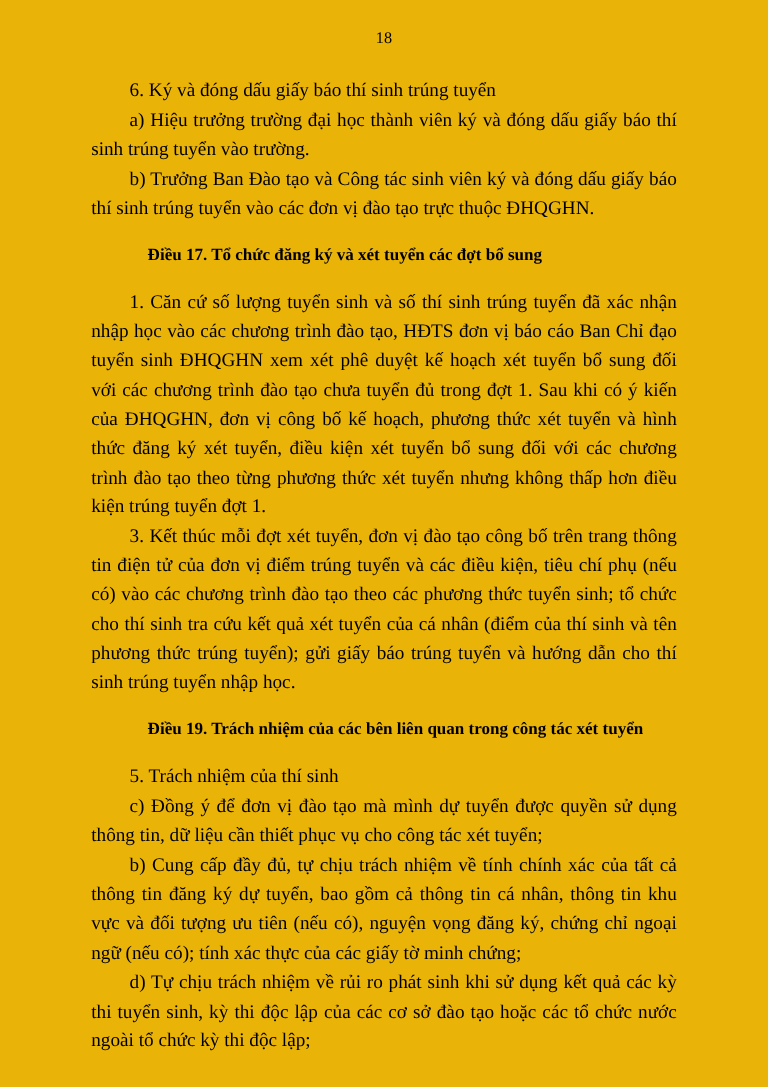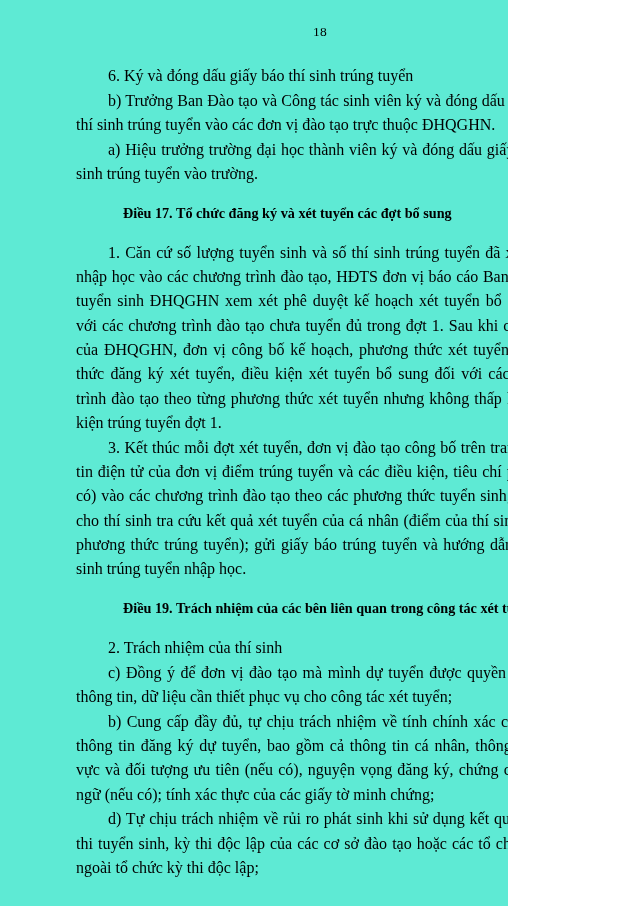--- a/index.html
+++ b/index.html
@@ -10,23 +10,23 @@
   }
   body {
     width: 640px;
     height: 906px;
     font-family: "Liberation Serif", "DejaVu Serif", serif;
     color: #000000;
     -webkit-font-smoothing: antialiased;
   }
   .page {
     position: relative;
-    width: 508px;
+    width: 640px;
     height: 906px;
-    background: #5eead4;
+    background: #eab308;
     box-sizing: border-box;
     overflow: hidden;
   }
   .page-number {
     position: absolute;
     top: 25px;
     left: 0;
     width: 640px;
     text-align: center;
     font-size: 13.5px;
@@ -70,34 +70,34 @@
 <body>
 
 <div class="page">
 
   <div class="page-number">18</div>
 
   <div class="content">
 
     <p class="para numbered">6. Ký và đóng dấu giấy báo thí sinh trúng tuyển</p>
 
+    <p class="para">a) Hiệu trưởng trường đại học thành viên ký và đóng dấu giấy báo thí sinh trúng tuyển vào trường.</p>
+
     <p class="para">b) Trưởng Ban Đào tạo và Công tác sinh viên ký và đóng dấu giấy báo thí sinh trúng tuyển vào các đơn vị đào tạo trực thuộc ĐHQGHN.</p>
-
-    <p class="para">a) Hiệu trưởng trường đại học thành viên ký và đóng dấu giấy báo thí sinh trúng tuyển vào trường.</p>
 
     <p class="heading">Điều 17. Tổ chức đăng ký và xét tuyển các đợt bổ sung</p>
 
     <p class="para numbered">1.  Căn cứ số lượng tuyển sinh và số thí sinh trúng tuyển đã xác nhận nhập học vào các chương trình đào tạo, HĐTS đơn vị báo cáo Ban Chỉ đạo tuyển sinh ĐHQGHN xem xét phê duyệt kế hoạch xét tuyển bổ sung đối với các chương trình đào tạo chưa tuyển đủ trong đợt 1. Sau khi có ý kiến của ĐHQGHN, đơn vị công bố kế hoạch, phương thức xét tuyển và hình thức đăng ký xét tuyển, điều kiện xét tuyển bổ sung đối với các chương trình đào tạo theo từng phương thức xét tuyển nhưng không thấp hơn điều kiện trúng tuyển đợt 1.</p>
 
 
     <p class="para numbered">3.  Kết thúc mỗi đợt xét tuyển, đơn vị đào tạo công bố trên trang thông tin điện tử của đơn vị điểm trúng tuyển và các điều kiện, tiêu chí phụ (nếu có) vào các chương trình đào tạo theo các phương thức tuyển sinh; tổ chức cho thí sinh tra cứu kết quả xét tuyển của cá nhân (điểm của thí sinh và tên phương thức trúng tuyển); gửi giấy báo trúng tuyển và hướng dẫn cho thí sinh trúng tuyển nhập học.</p>
 
     <p class="heading">Điều 19. Trách nhiệm của các bên liên quan trong công tác xét tuyển</p>
 
-    <p class="para numbered short">2.  Trách nhiệm của thí sinh</p>
+    <p class="para numbered short">5.  Trách nhiệm của thí sinh</p>
 
 
     <p class="para">c)  Đồng ý để đơn vị đào tạo mà mình dự tuyển được quyền sử dụng thông tin, dữ liệu cần thiết phục vụ cho công tác xét tuyển;</p>
 
     <p class="para">b)  Cung cấp đầy đủ, tự chịu trách nhiệm về tính chính xác của tất cả thông tin đăng ký dự tuyển, bao gồm cả thông tin cá nhân, thông tin khu vực và đối tượng ưu tiên (nếu có), nguyện vọng đăng ký, chứng chỉ ngoại ngữ (nếu có); tính xác thực của các giấy tờ minh chứng;</p>
 
     <p class="para">d)  Tự chịu trách nhiệm về rủi ro phát sinh khi sử dụng kết quả các kỳ thi tuyển sinh, kỳ thi độc lập của các cơ sở đào tạo hoặc các tổ chức nước ngoài tổ chức kỳ thi độc lập;</p>
 
   </div>
 </div>

